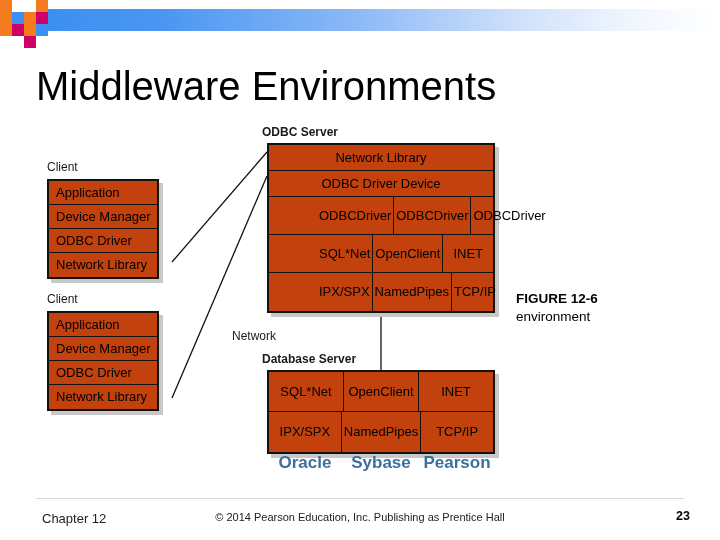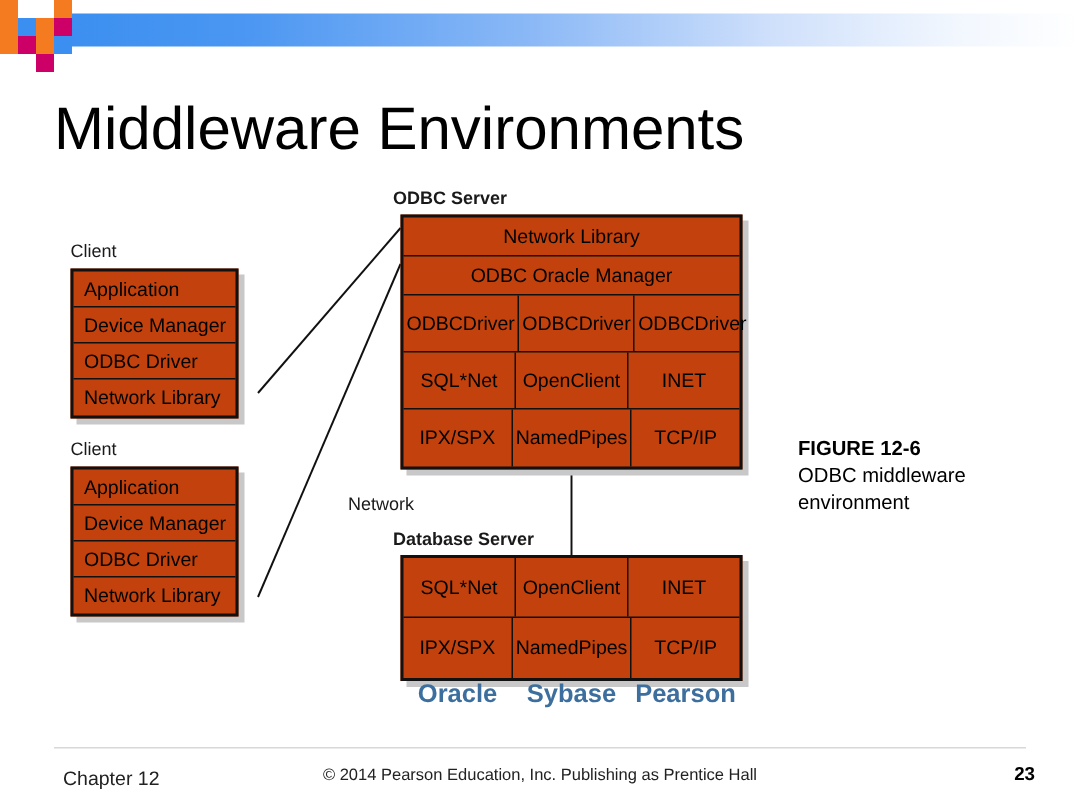--- a/index.html
+++ b/index.html
@@ -87,21 +87,21 @@
   }
   .dcell span { display: block; }
 
   
   .client-box .drow { height: 24px; }
   .client-box { width: 112px; }
 
   
   #odbc-server-box { left: 267px; top: 143px; width: 228px; }
   #odbc-server-box .r-full { height: 26px; }
-  #odbc-server-box .r-tri  { height: 38px; }
+  #odbc-server-box .r-tri  { height: 38px; padding-left: 48px; }
 
   
   #db-server-box { left: 267px; top: 370px; width: 228px; }
   #db-server-box .r-tri { height: 40px; }
 
   
   #vendor-row {
     position: absolute;
     left: 267px; top: 453px;
     width: 228px;
@@ -119,21 +119,21 @@
   #connectors {
     position: absolute;
     left: 0; top: 0;
     width: 720px; height: 540px;
     pointer-events: none;
   }
 
   
   #figure-caption {
     position: absolute;
-    left: 532px; top: 290px;
+    left: 516px; top: 290px;
     width: 180px;
     font-size: 13.5px;
     line-height: 1.35;
     color: #000000;
   }
   #figure-caption .fig-num { font-weight: bold; }
 
   
   #footer-rule {
     position: absolute;
@@ -227,21 +227,21 @@
     <div class="dcell left">Network Library</div>
   </div>
 </div>
 
 <div class="dlabel bold" style="left:262px; top:125px;">ODBC Server</div>
 <div class="dbox" id="odbc-server-box">
   <div class="drow r-full">
     <div class="dcell">Network Library</div>
   </div>
   <div class="drow r-full">
-    <div class="dcell">ODBC Oracle Manager</div>
+    <div class="dcell">ODBC Driver Device</div>
   </div>
   <div class="drow r-tri">
     <div class="dcell">
         <span>ODBC</span>
         <span>Driver</span>
       </div>
     <div class="dcell">
         <span>ODBC</span>
         <span>Driver</span>
       </div>
@@ -297,20 +297,19 @@
 </div>
 
 <div id="vendor-row">
   <div class="vendor">Oracle</div>
   <div class="vendor">Sybase</div>
   <div class="vendor">Pearson</div>
 </div>
 
 <div id="figure-caption">
   <div class="fig-num">FIGURE 12-6</div>
-  <div>ODBC middleware</div>
   <div>environment</div>
 </div>
 
 <div id="footer-rule"></div>
 <div id="footer-chapter">Chapter 12</div>
 <div id="footer-copyright">© 2014 Pearson Education, Inc. Publishing as Prentice Hall</div>
 <div id="footer-page">23</div>
 
 </body></html>

